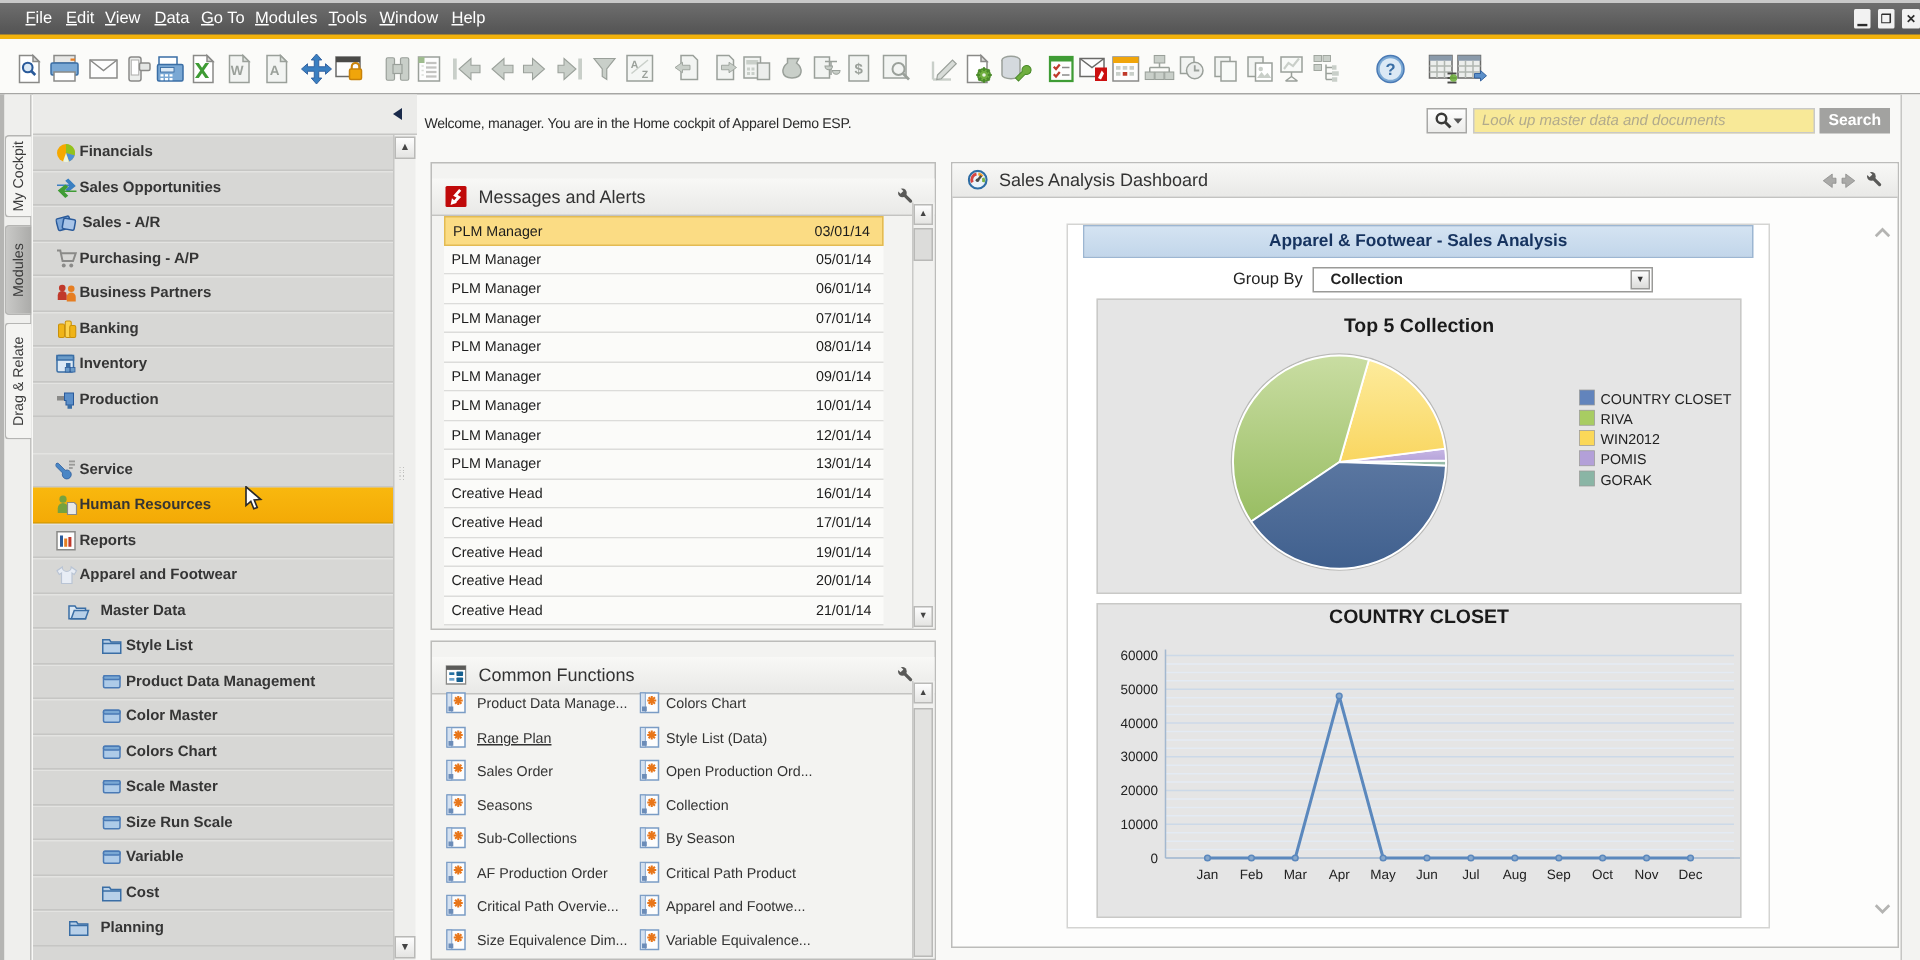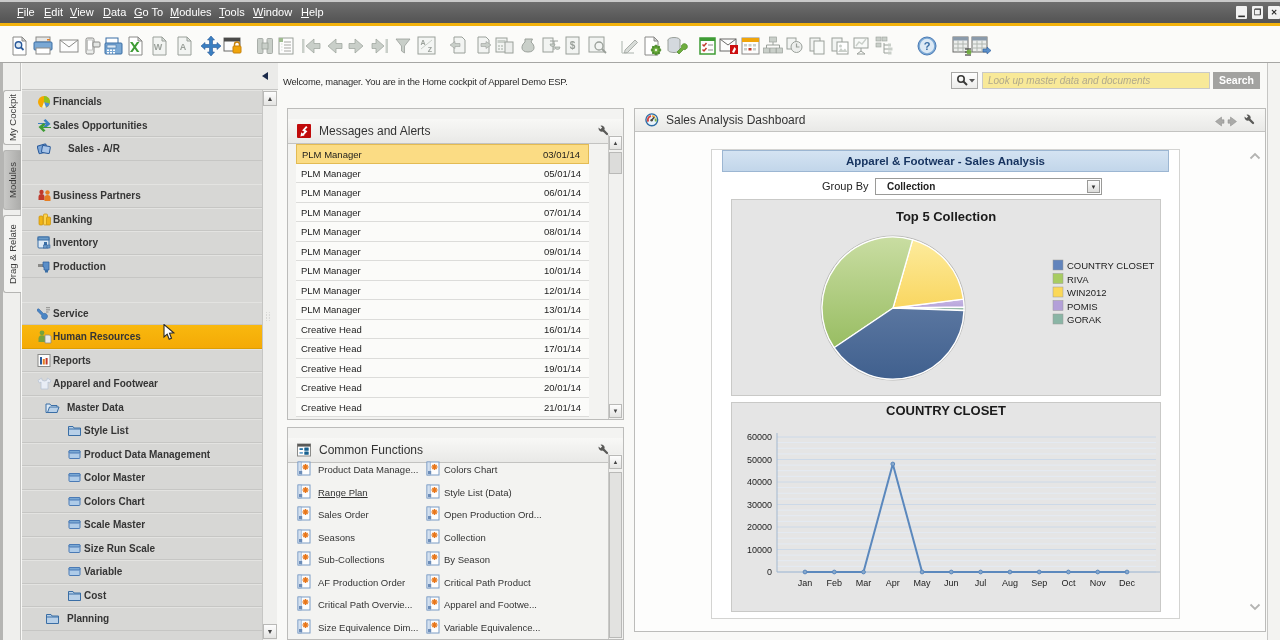--- a/index.html
+++ b/index.html
@@ -364,21 +364,29 @@
           <path d="M1 5 h8 l-2.5-2.5 2-1.5 5 5 -5 4 -2-1.5 2.5-2.5 h-8 z" fill="#3a7fc1"></path>
           <path d="M14 10 h-8 l2.5 2.5 -2 1.5 -5-5 5-4 2 1.5 -2.5 2.5 h8 z" fill="#3f9c35"></path>
         </svg></span>
       <span class="txt" style="left:31px">Sales Opportunities</span>
     </div>
 <div class="mrow" style="top:47.0px">
       <span class="ic" style="left:15px"><svg width="15" height="15" viewBox="0 0 15 15">
           <rect x="1" y="4" width="9" height="8" rx="1" fill="#7fa8d9" stroke="#2a5a9a" transform="rotate(-15 5 8)"></rect>
           <rect x="5" y="5" width="8" height="7" rx="1" fill="#a9c5e8" stroke="#2a5a9a" transform="rotate(10 9 8)"></rect>
         </svg></span>
-      <span class="txt" style="left:46px">Sales - A/R</span>
+      <span class="txt" style="left:33px">Sales - A/R</span>
+    </div>
+<div class="mrow" style="top:70.5px">
+      <span class="ic" style="left:15px"><svg width="15" height="15" viewBox="0 0 15 15">
+          <path d="M1 2 h2.2 l1.5 7 h7 l1.8-5.2 h-9.8" fill="none" stroke="#8a8a88" stroke-width="1.3"></path>
+          <circle cx="5.5" cy="12" r="1.3" fill="#8a8a88"></circle>
+          <circle cx="10.5" cy="12" r="1.3" fill="#8a8a88"></circle>
+        </svg></span>
+      <span class="txt" style="left:31px">Purchasing - A/P</span>
     </div>
 <div class="mrow" style="top:94.0px">
       <span class="ic" style="left:15px"><svg width="15" height="15" viewBox="0 0 15 15">
           <circle cx="4.5" cy="4" r="2.2" fill="#c0392b"></circle>
           <path d="M1.5 12 v-3 a3 3 0 0 1 6 0 v3 z" fill="#c0392b"></path>
           <circle cx="10.5" cy="4.5" r="2.2" fill="#e67e22"></circle>
           <path d="M7.5 13 v-3 a3 3 0 0 1 6 0 v3 z" fill="#e67e22"></path>
         </svg></span>
       <span class="txt" style="left:31px">Business Partners</span>
     </div>

